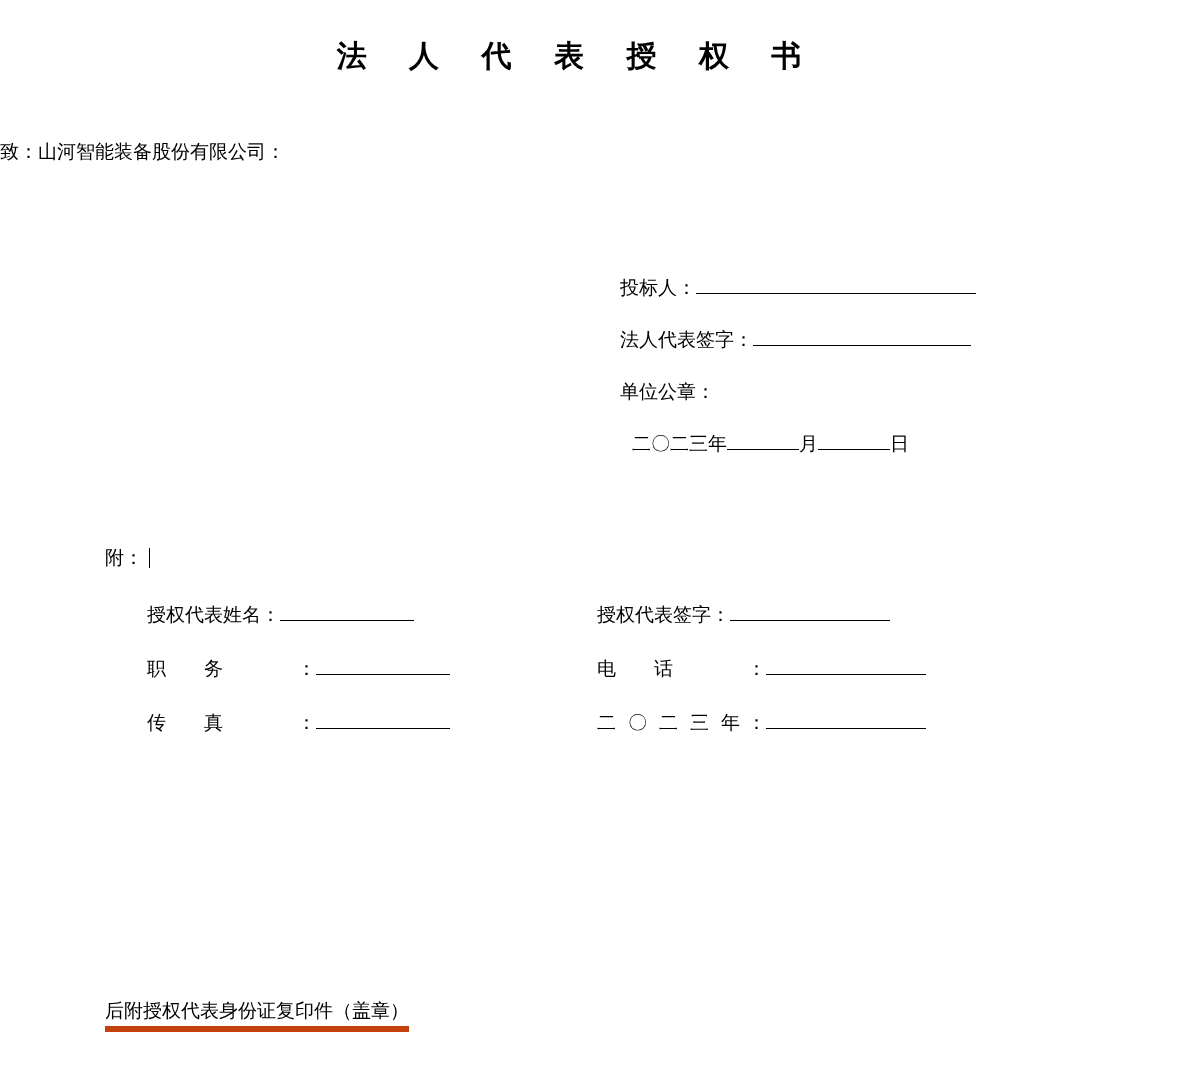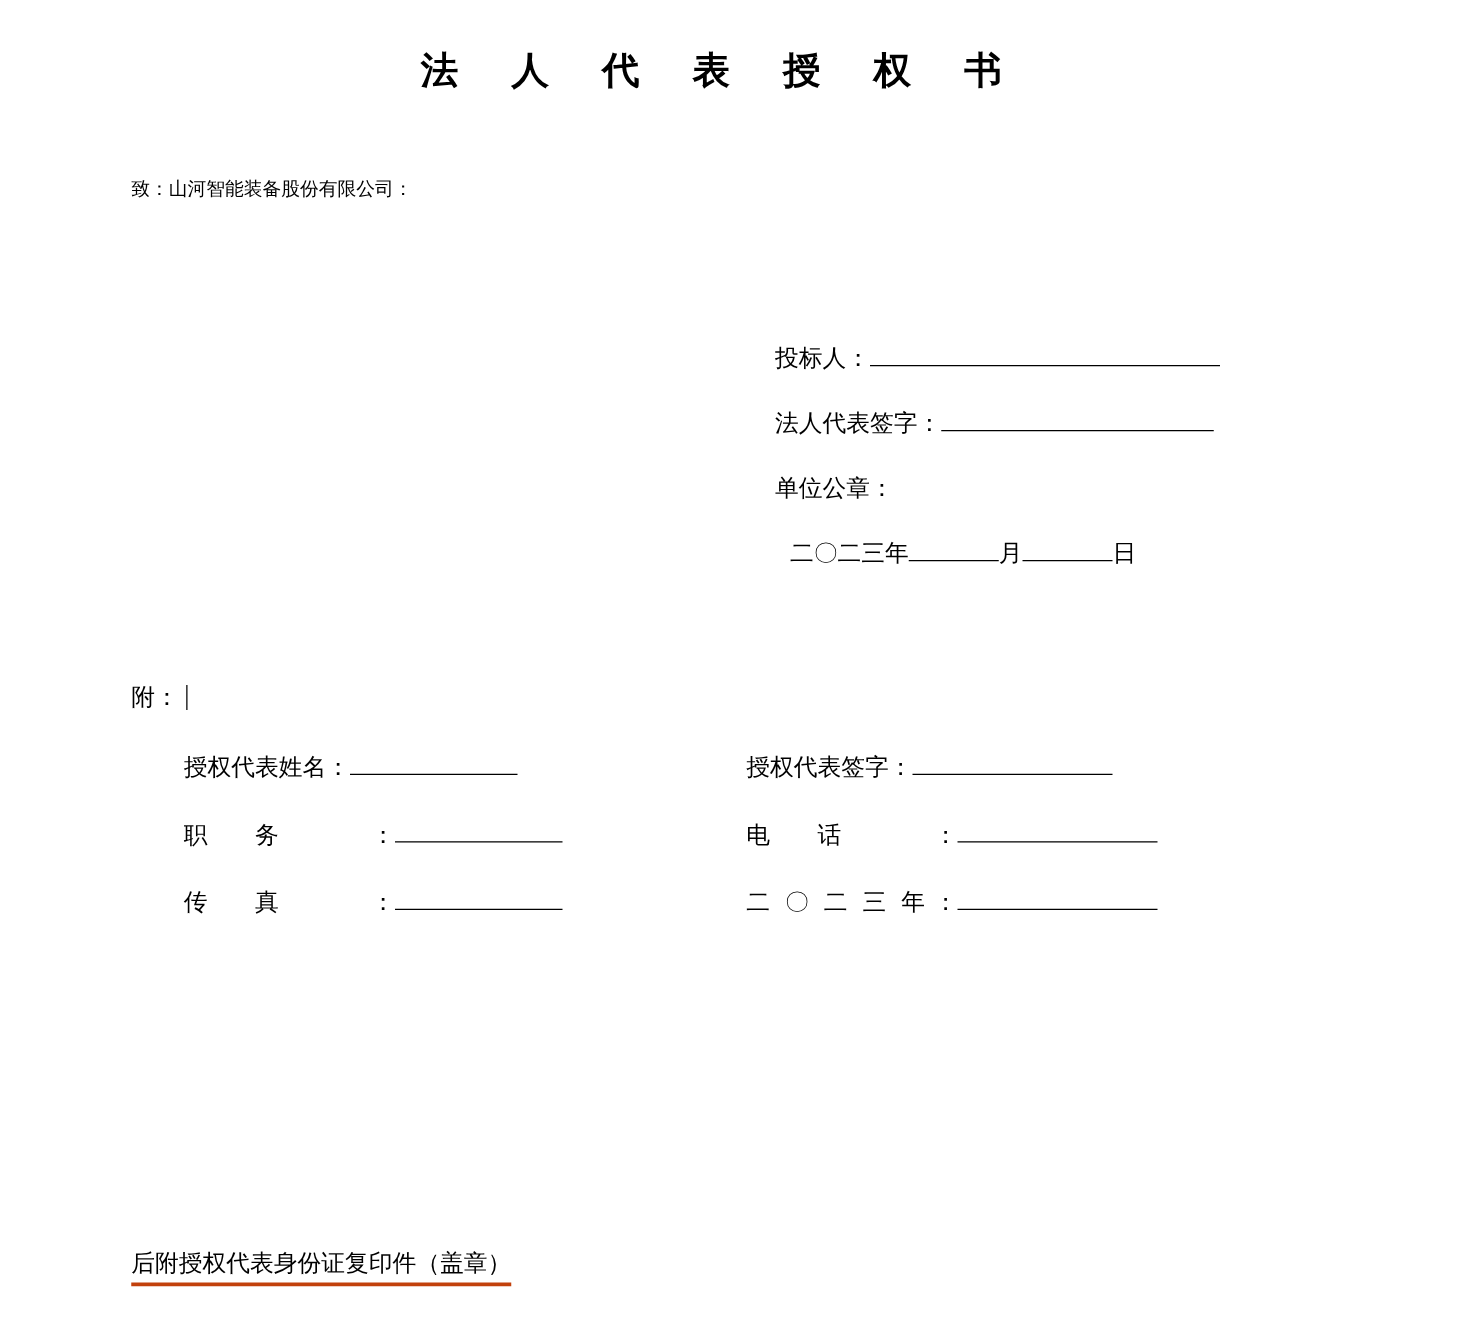--- a/index.html
+++ b/index.html
@@ -29,23 +29,22 @@
     font-weight: bold;
     letter-spacing: 16px;
     padding-top: 36px;
     padding-left: 16px;
     font-family: "DejaVu Serif", "Liberation Serif", serif;
   }
 
   
   .body-block {
     margin-top: 52px;
-    padding-left: 105px;
     padding-right: 55px;
-    font-size: 15px;
+    font-size: 19px;
     line-height: 44px;
     font-family: "DejaVu Sans", "Liberation Sans", sans-serif;
   }
   .addressee {
     margin-bottom: 24px;
   }
   .para {
     text-align: justify;
     text-justify: inter-ideograph;
   }
@@ -128,21 +127,21 @@
   }
   .b-short { width: 134px; }
   .b-med   { width: 160px; }
 
   
   .footer-note {
     position: absolute;
     left: 105px;
     top: 998px;
     font-size: 19px;
-    border-bottom: 3px solid #c2410c;
+    border-bottom: 6px solid #c2410c;
     display: inline-block;
     padding-bottom: 2px;
   }
 </style>
 </head>
 <body>
 
 <div class="page">
 
   <div class="doc-title">法 人 代 表 授 权 书</div>

